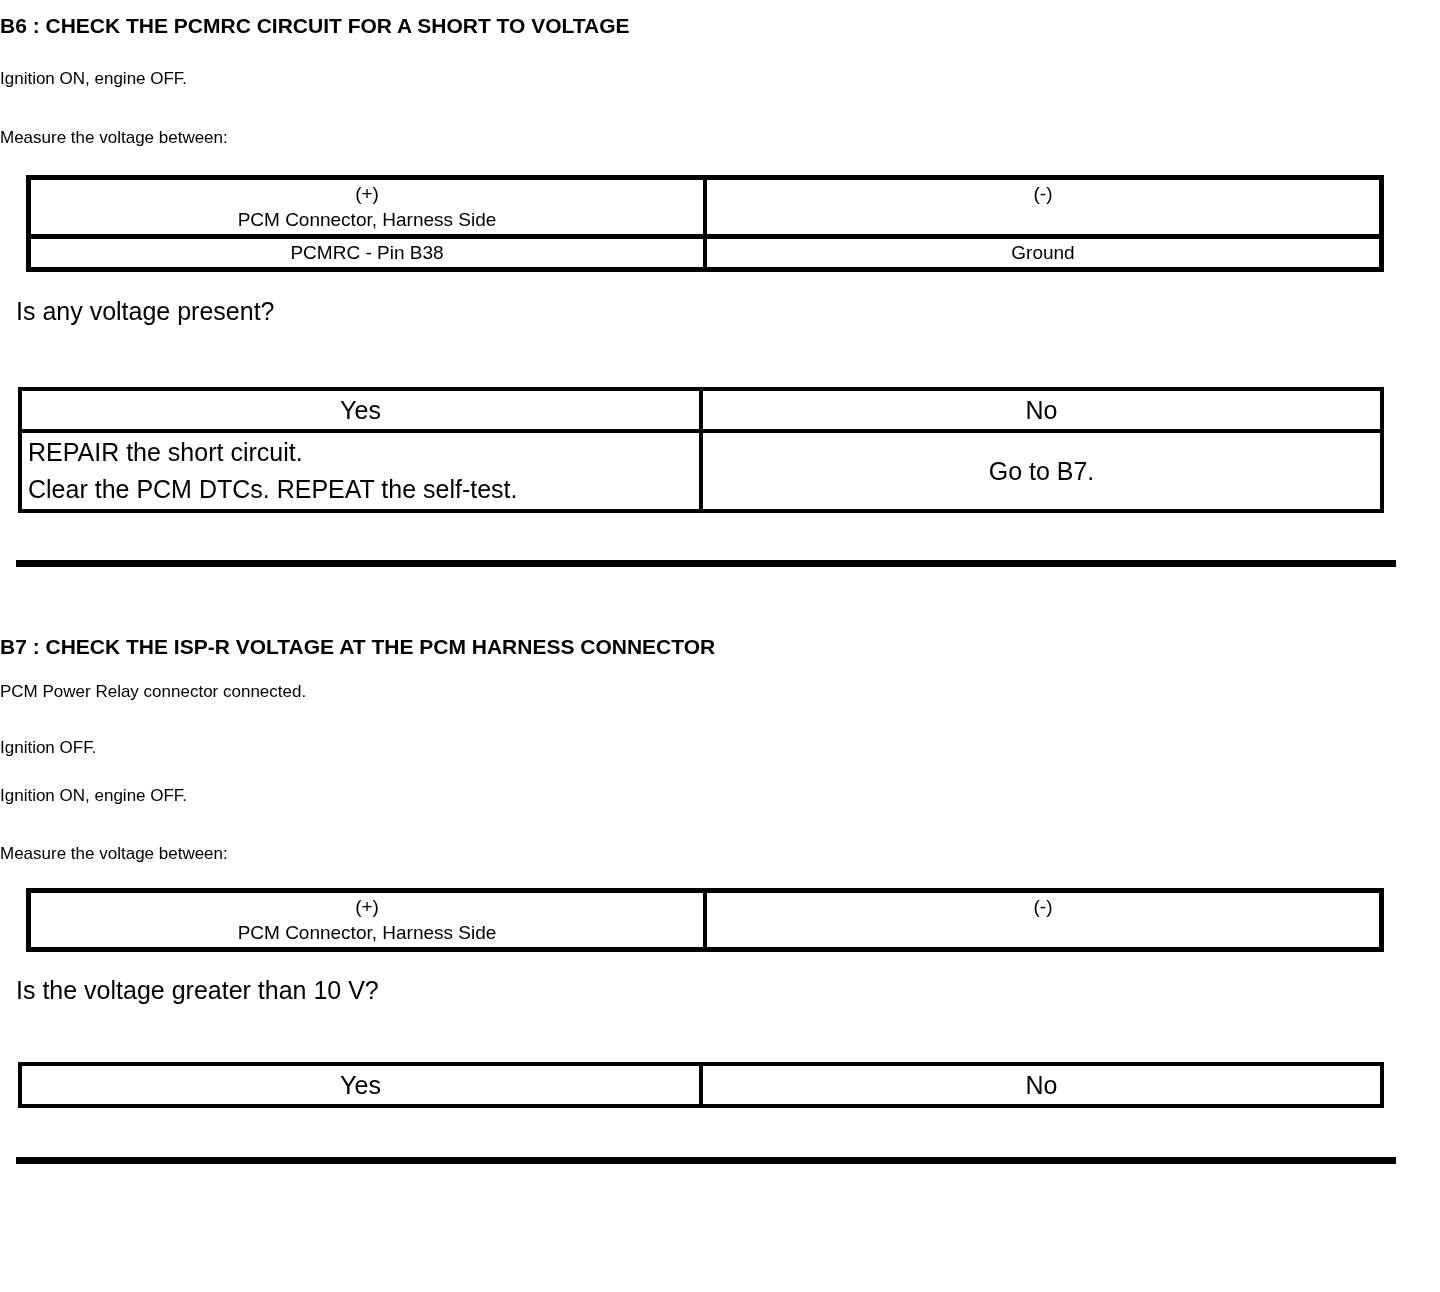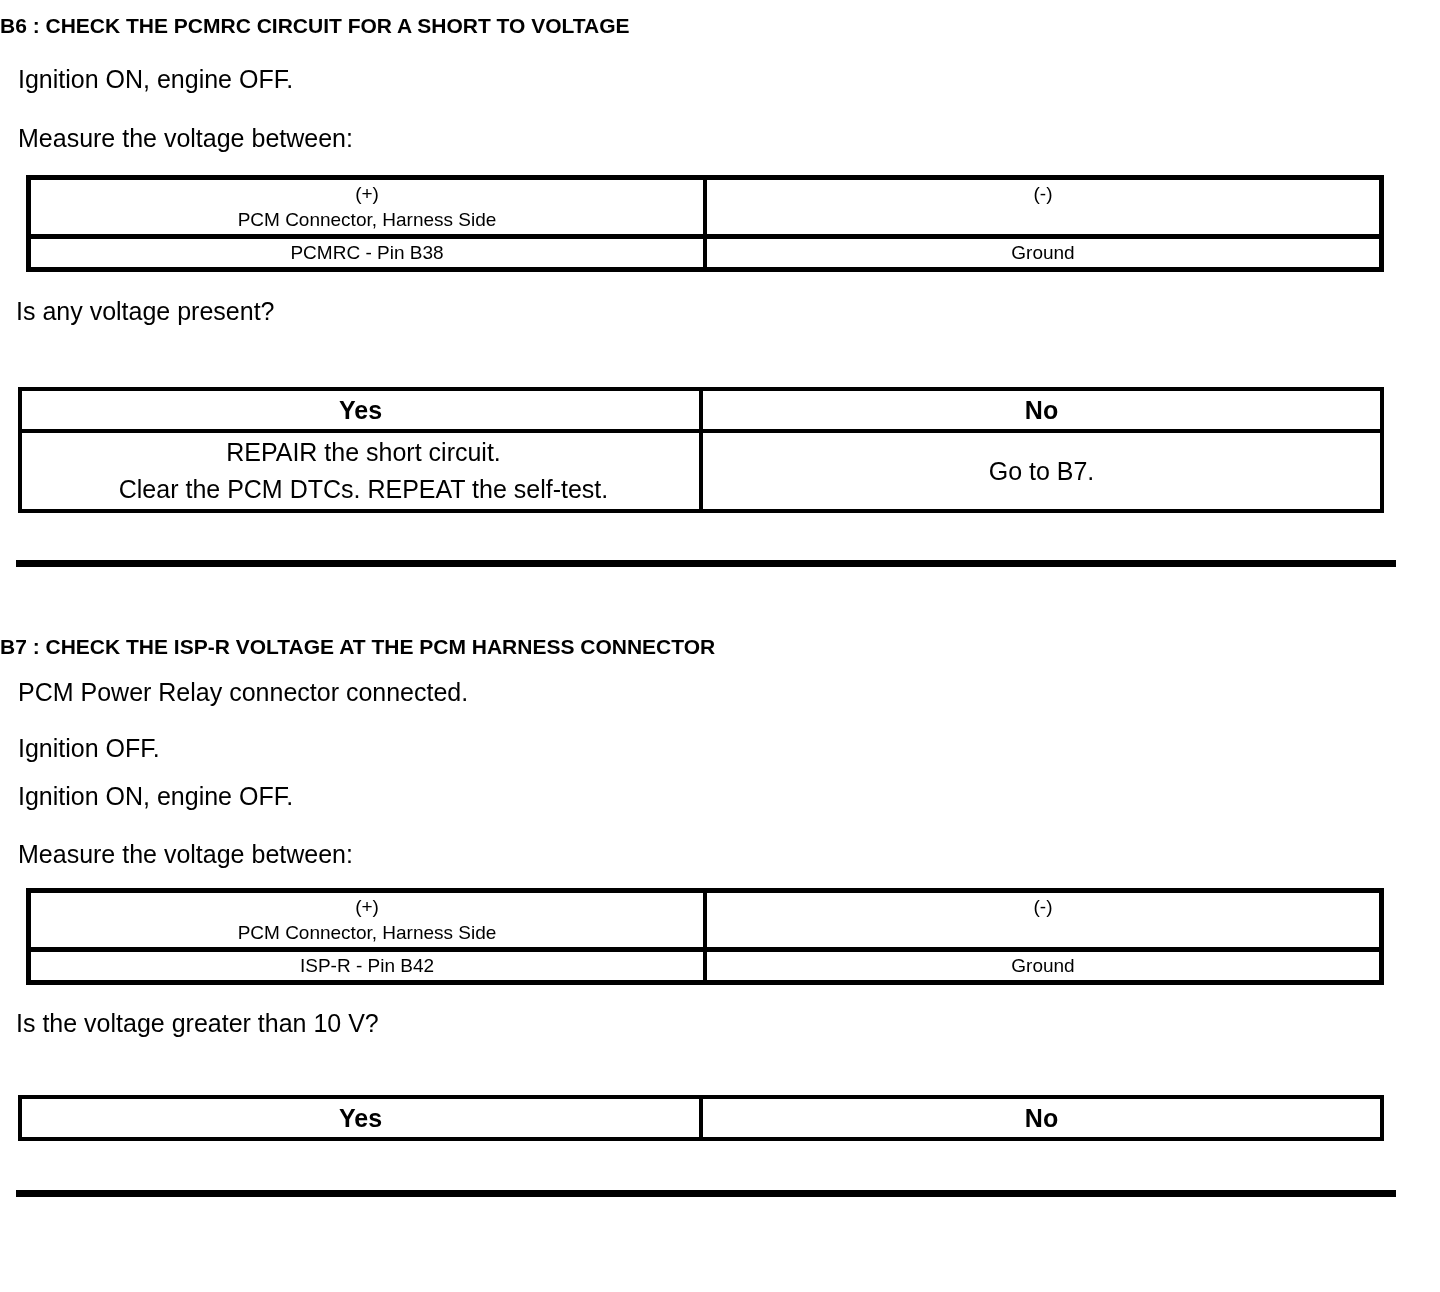--- a/index.html
+++ b/index.html
@@ -16,23 +16,22 @@
   .step-title {
     font-size: 21px;
     font-weight: bold;
     line-height: 26px;
     margin-left: 0;
     letter-spacing: 0px;
   }
   .title-b6 { margin-top: 13px; }
   .title-b7 { margin-top: 67px; }
   .body-text {
-    font-size: 25px;
+    font-size: 17px;
     line-height: 32px;
-    margin-left: 18px;
   }
   .mt24 { margin-top: 24px; }
   .mt27 { margin-top: 27px; }
   .mt16 { margin-top: 16px; }
   .mt26 { margin-top: 26px; }
   .question {
     font-size: 25px;
     font-weight: normal;
     line-height: 32px;
     margin-left: 16px;
@@ -72,32 +71,32 @@
     margin-left: 18px;
     border: 4px solid #000;
   }
   .decision-table th,
   .decision-table td {
     border: 4px solid #000;
     width: 50%;
     font-size: 25px;
   }
   .decision-table th {
-    font-weight: bold;
+    font-weight: normal;
     text-align: center;
     line-height: 30px;
     padding: 4px 0;
   }
   .decision-table td {
     height: 80px;
     vertical-align: middle;
     line-height: 37px;
   }
   .cell-left {
-    text-align: center;
+    text-align: left;
     padding-left: 6px;
     margin-left: 36px;
   }
   .cell-center { text-align: center; }
   .decision-t1 { margin-top: 60px; }
   .decision-t2 { margin-top: 56px; }
 
   .rule {
     width: 1380px;
     height: 7px;
@@ -171,24 +170,20 @@
       <tbody>
         <tr class="hdr">
           <td>
             <div>(+)</div>
             <div>PCM Connector, Harness Side</div>
           </td>
           <td>
             <div>(-)</div>
           </td>
         </tr>
-        <tr class="val">
-          <td>ISP-R - Pin B42</td>
-          <td>Ground</td>
-        </tr>
       </tbody>
     </table>
 
     <p class="question q2">Is the voltage greater than 10 V?</p>
 
     <table class="decision-table decision-t2">
       <tbody>
         <tr>
           <th>Yes</th>
           <th>No</th>

